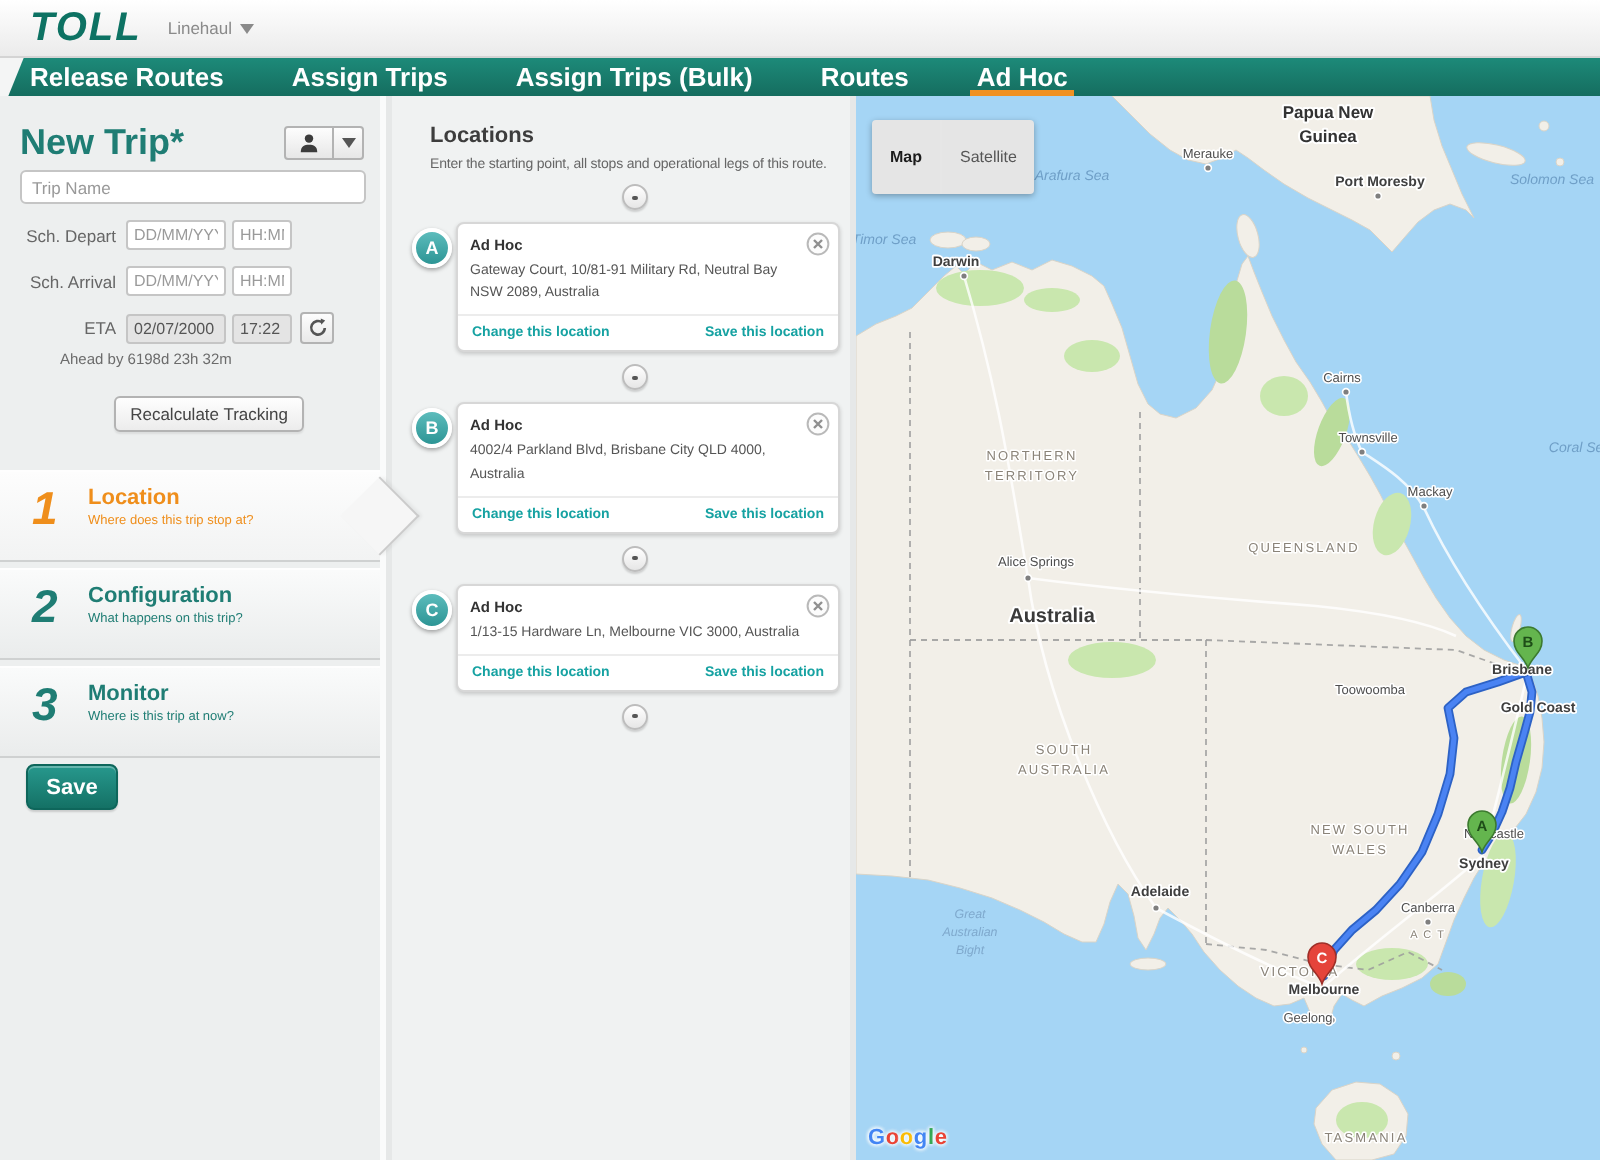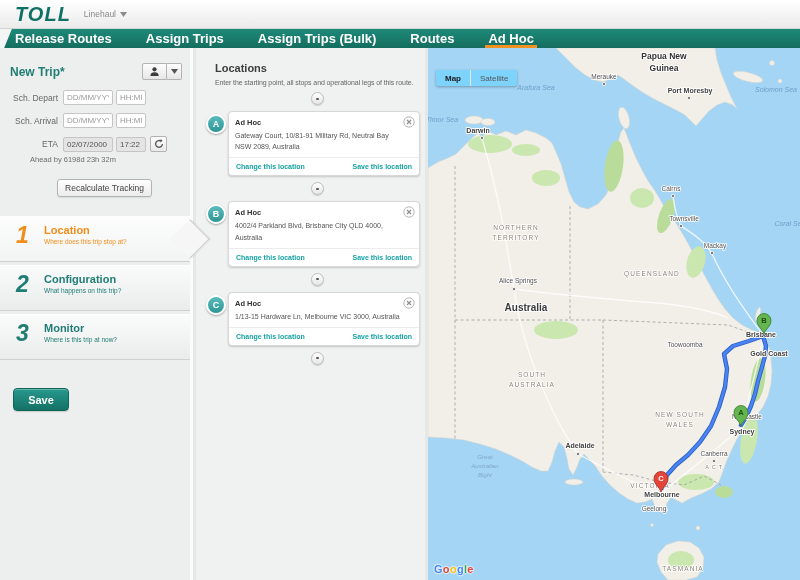--- a/index.html
+++ b/index.html
@@ -23,21 +23,21 @@
   .subnav-notch{position:absolute;left:-7px;top:0;width:15px;height:19px;background:#f4f5f5;transform:skewX(-22deg);}
   .subnav-item{font-size:13px;font-weight:700;color:#fff;margin-right:34px;position:relative;display:flex;align-items:center;cursor:pointer;white-space:nowrap;}
   .subnav-item.active::after{content:"";position:absolute;left:-3px;right:-3px;bottom:0;height:3px;background:#f09122;}
 
   
   .content{position:absolute;top:48px;left:0;width:800px;height:532px;}
 
   
   .left{position:absolute;left:0;top:0;width:193px;height:532px;background:#edefef;border-right:3px solid #fafbfb;}
   .lp-head{display:flex;justify-content:space-between;align-items:center;padding:13px 8px 0 10px;height:34px;}
-  .lp-title{font-size:12px;font-weight:700;color:var(--teal);}
+  .lp-title{font-size:18px;font-weight:700;color:var(--teal);}
   .split{display:flex;}
   .split button{height:17px;border:1px solid #b3b3b3;background:linear-gradient(#fdfdfd,#e7e7e7);cursor:pointer;display:flex;align-items:center;justify-content:center;}
   .split button:first-child{width:25px;border-radius:2px 0 0 2px;}
   .split button:last-child{width:15px;border-left:none;border-radius:0 2px 2px 0;}
   .trip-name{display:block;margin:3px 10px 0;width:173px;height:17px;border:1px solid #c5c5c5;border-radius:3px;font-size:8.5px;padding:0 5px;color:#444;}
   .trip-name::placeholder{color:#999;}
   .frow{display:flex;align-items:center;margin-top:8px;}
   .frow:first-of-type{margin-top:6px;}
   .flabel{width:63px;text-align:right;font-size:8.5px;color:#666;padding-right:5px;}
   .fdate{width:50px;height:15px;border:1px solid #c5c5c5;border-radius:2px;font-size:8px;padding:0 3px;color:#555;}
@@ -49,42 +49,42 @@
   .recalc-row{margin:13px 38px 0 0;text-align:right;}
   .recalc{font-size:8.5px;color:#444;padding:3px 7px;border:1px solid #b3b3b3;border-radius:3px;background:linear-gradient(#fefefe,#ececec);cursor:pointer;box-shadow:0 1px 1px rgba(0,0,0,.08);}
   .steps{margin-top:19px;}
   .step{position:relative;height:46px;margin-bottom:3px;background:linear-gradient(#fafbfb,#eaecec);border-top:1px solid #fefefe;border-bottom:1px solid #cfd1d1;padding:7px 0 0 44px;cursor:pointer;}
   .step-num{position:absolute;left:16px;top:5px;font-size:23px;font-weight:700;color:var(--teal);font-style:italic;}
   .step-title{font-size:11px;font-weight:700;color:var(--teal);}
   .step-sub{font-size:6.5px;color:var(--teal);margin-top:2px;}
   .step.active{background:linear-gradient(#fdfdfd,#f2f3f3);z-index:3;}
   .step.active .step-num,.step.active .step-title,.step.active .step-sub{color:var(--orange);}
   .step.active::after{content:"";position:absolute;right:-14px;top:50%;width:27px;height:27px;margin-top:-14px;background:#f6f6f6;border-top:1px solid #cbcbcb;border-right:1px solid #cbcbcb;transform:rotate(45deg);box-shadow:1px -1px 2px rgba(0,0,0,.06);}
-  .save-btn{margin:25px 0 0 13px;width:56px;height:23px;border:1px solid #0e665b;border-radius:4px;background:linear-gradient(#27988d,#147165);color:#fff;font-size:11px;font-weight:700;cursor:pointer;box-shadow:inset 0 1px 0 rgba(255,255,255,.3),0 1px 1px rgba(0,0,0,.15);}
+  .save-btn{margin:0 0 0 13px;width:46px;height:23px;border:1px solid #0e665b;border-radius:4px;background:linear-gradient(#27988d,#147165);color:#fff;font-size:11px;font-weight:700;cursor:pointer;box-shadow:inset 0 1px 0 rgba(255,255,255,.3),0 1px 1px rgba(0,0,0,.15);}
 
   
   .mid{position:absolute;left:196px;top:0;width:229px;height:532px;background:#f0f2f2;padding:14px 5px 0 19px;}
   .mid-title{font-size:11px;font-weight:700;color:#3d3d3d;}
   .mid-sub{font-size:7px;color:#666;margin-top:5px;letter-spacing:-0.1px;}
   .loc-col{position:relative;margin-top:2px;}
   .dot-btn{display:block;margin:6px auto;width:13px;height:13px;border-radius:50%;border:1px solid #bdbdbd;background:linear-gradient(#ffffff,#e6e6e6);box-shadow:0 1px 1px rgba(0,0,0,.15);cursor:pointer;position:relative;}
   .dot-btn .dot{position:absolute;left:50%;top:50%;width:3px;height:2px;margin:-1px 0 0 -1.5px;background:#555;border-radius:1px;}
   .stop-row{position:relative;padding-left:13px;}
   .stop-bubble{position:absolute;left:-9px;top:3px;width:20px;height:20px;border-radius:50%;background:linear-gradient(#5cbcbc,#2d9595);border:2px solid #fff;box-shadow:0 1px 2px rgba(0,0,0,.35);color:#fff;font-size:9px;font-weight:700;text-align:center;line-height:17px;}
   .loc-card{position:relative;width:192px;background:#fff;border:1px solid #d7d7d7;border-radius:4px;box-shadow:0 1px 2px rgba(0,0,0,.18);padding:5px 6px 0;}
   .loc-name{font-size:7.5px;font-weight:700;color:#333;margin:1px 0 3px;}
   .loc-addr{font-size:7px;color:#555;line-height:1.6;padding-right:8px;}
   .loc-foot{display:flex;justify-content:space-between;border-top:1px solid #ececec;margin:5px -6px 0;padding:5px 7px;}
   .loc-foot a{font-size:7px;font-weight:700;color:var(--link);text-decoration:none;cursor:pointer;}
   .card-close{position:absolute;top:4px;right:4px;width:12px;height:12px;border:none;background:none;cursor:pointer;padding:0;}
 
   
   .map{position:absolute;left:428px;top:0;width:372px;height:532px;background:#a5d5f5;overflow:hidden;}
   .map svg{display:block;}
-  .map-control{position:absolute;left:8px;top:22px;height:16px;background:#7dd3fc;border-radius:2px;box-shadow:0 1px 3px rgba(0,0,0,.3);display:flex;align-items:stretch;}
+  .map-control{position:absolute;left:8px;top:12px;height:37px;background:#e5e5e5;border-radius:2px;box-shadow:0 1px 3px rgba(0,0,0,.3);display:flex;align-items:stretch;}
   .mc-btn{padding:0 9px;display:flex;align-items:center;font-size:8px;color:#565656;cursor:pointer;background:none;border:none;}
   .mc-btn.sel{font-weight:700;color:#1b1b1b;border-right:1px solid #e6e6e6;}
   .google{position:absolute;left:6px;bottom:5px;font-size:11px;font-weight:700;letter-spacing:.3px;text-shadow:0 0 2px #fff,0 0 2px #fff,0 0 2px #fff;}
 
   
   .land{fill:#f2efe8;stroke:#d9d4c8;stroke-width:.5;}
   .green{fill:#c9e7ae;}
   .green2{fill:#b9dc9b;}
   .m-border{fill:none;stroke:#9b9b9b;stroke-width:.9;stroke-dasharray:3 2.5;opacity:.85;}
   .m-road{fill:none;stroke:#ffffff;stroke-width:1.3;opacity:.8;}
@@ -138,20 +138,21 @@
                 <path d="M1.5,11 C1.5,7.8 3.5,6.9 6,6.9 C8.5,6.9 10.5,7.8 10.5,11 Z" fill="#3c3c3c"></path>
               </svg>
           </button>
           <button>
             <svg width="7" height="5" viewBox="0 0 7 5">
                 <polygon points="0,0 7,0 3.5,5" fill="#555"></polygon>
               </svg>
           </button>
         </div>
       </div>
+      <input class="trip-name" type="text" placeholder="Trip Name" style="">
 
       <div class="frow">
         <span class="flabel">Sch. Depart</span>
         <input class="fdate" type="text" placeholder="DD/MM/YYYY" style="">
         <input class="ftime" type="text" placeholder="HH:MM" style="">
       </div>
       <div class="frow">
         <span class="flabel">Sch. Arrival</span>
         <input class="fdate" type="text" placeholder="DD/MM/YYYY" style="">
         <input class="ftime" type="text" placeholder="HH:MM" style="">

